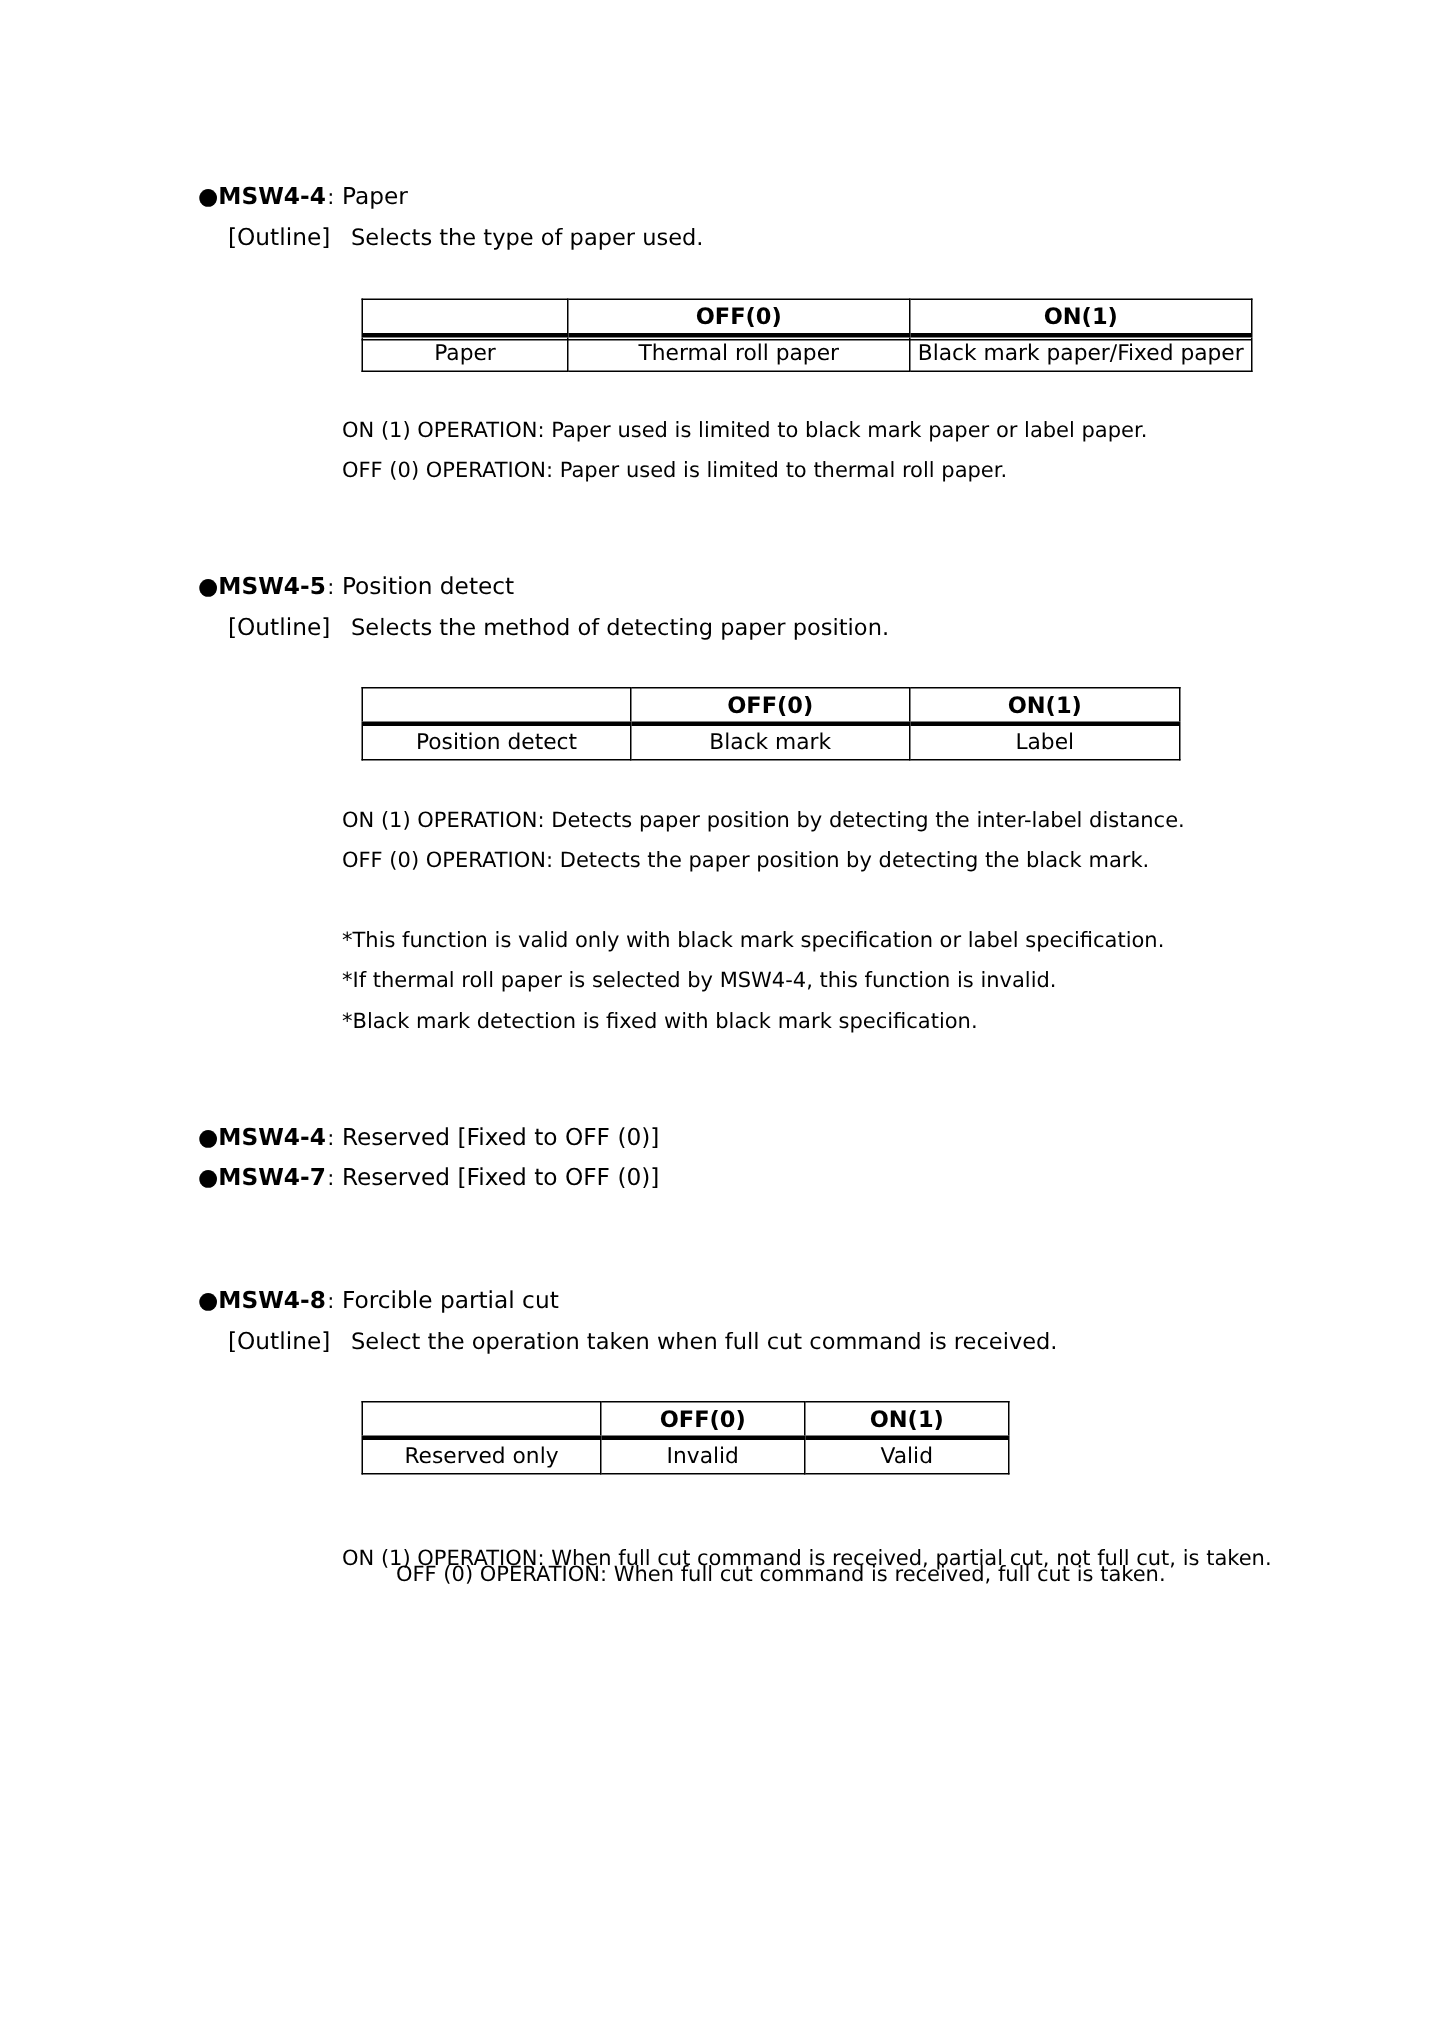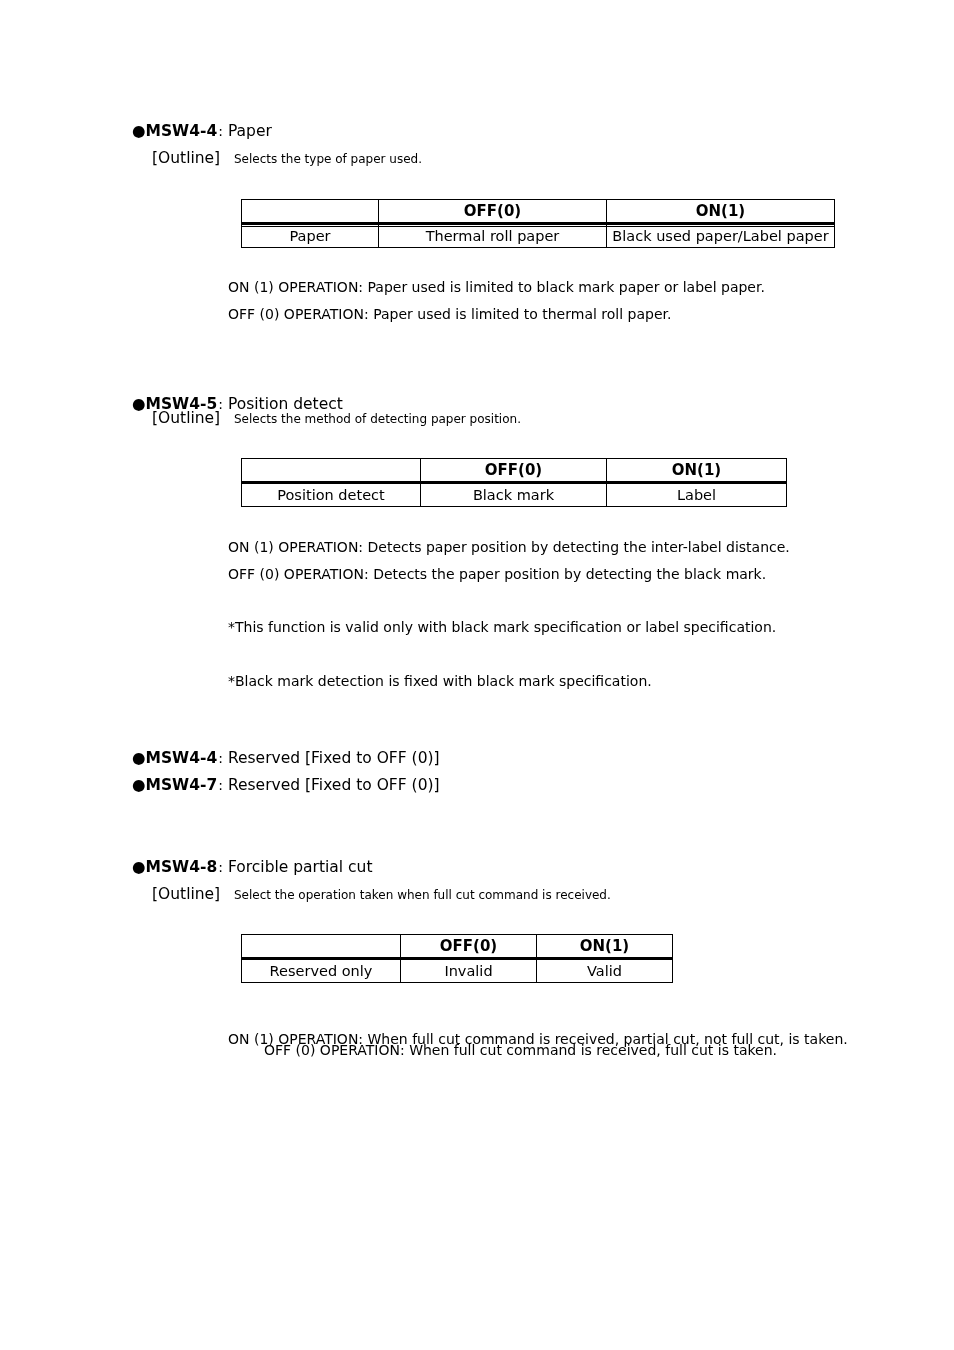--- a/index.html
+++ b/index.html
@@ -50,21 +50,21 @@
 
   .outline-row {
     font-size: 15.5px;
     line-height: 20px;
   }
   .outline-label {
     display: inline-block;
     width: 82px;
     font-size: 15.5px;
   }
-  .outline-text { font-size: 12px; text-align: center; }
+  .outline-text { font-size: 15px; text-align: center; }
 
   .body-line {
     font-size: 14px;
     line-height: 27px;
   }
 
   
   table.sw {
     position: absolute;
     border-collapse: collapse;
@@ -128,31 +128,31 @@
       <tr>
         <th class="blank"></th>
         <th>OFF(0)</th>
         <th>ON(1)</th>
       </tr>
     </thead>
     <tbody>
       <tr>
         <td>Paper</td>
         <td>Thermal roll paper</td>
-        <td>Black used paper/Label paper</td>
+        <td>Black mark paper/Fixed paper</td>
       </tr>
     </tbody>
   </table>
 
   <div class="dblrule" style="left:241px; top:226px; width:593px;"></div>
 
   <div class="abs body-line" style="left:228px; top:274px;">ON (1) OPERATION: Paper used is limited to black mark paper or label paper.</div>
   <div class="abs body-line" style="left:228px; top:301px;">OFF (0) OPERATION: Paper used is limited to thermal roll paper.</div>
 
-  <div class="abs entry-line" style="left:132px; top:381px;margin-top:13px;">
+  <div class="abs entry-line" style="left:132px; top:381px;">
     <span class="bullet">●</span><span class="entry-key">MSW4-5</span><span class="entry-colon">:</span><span class="entry-val">Position detect</span>
   </div>
 
   <div class="abs outline-row" style="left:152px; top:408px;">
     <span class="outline-label">[Outline]</span><span class="outline-text">Selects the method of detecting paper position.</span>
   </div>
 
   <table class="sw" style="left:241px; top:458px; width:545px;">
     <colgroup>
         <col style="width:179px">
@@ -172,20 +172,21 @@
         <td>Black mark</td>
         <td>Label</td>
       </tr>
     </tbody>
   </table>
 
   <div class="abs body-line" style="left:228px; top:534px;">ON (1) OPERATION: Detects paper position by detecting the inter-label distance.</div>
   <div class="abs body-line" style="left:228px; top:561px;">OFF (0) OPERATION: Detects the paper position by detecting the black mark.</div>
 
   <div class="abs body-line" style="left:228px; top:614px;">*This function is valid only with black mark specification or label specification.</div>
+  <div class="abs body-line" style="left:228px; top:641px;">*If thermal roll paper is selected by MSW4-4, this function is invalid.</div>
   <div class="abs body-line" style="left:228px; top:668px;">*Black mark detection is fixed with black mark specification.</div>
 
   <div class="abs entry-line" style="left:132px; top:748px;">
     <span class="bullet">●</span><span class="entry-key">MSW4-4</span><span class="entry-colon">:</span><span class="entry-val">Reserved [Fixed to OFF (0)]</span>
   </div>
 
   <div class="abs entry-line" style="left:132px; top:775px;">
     <span class="bullet">●</span><span class="entry-key">MSW4-7</span><span class="entry-colon">:</span><span class="entry-val">Reserved [Fixed to OFF (0)]</span>
   </div>
 

